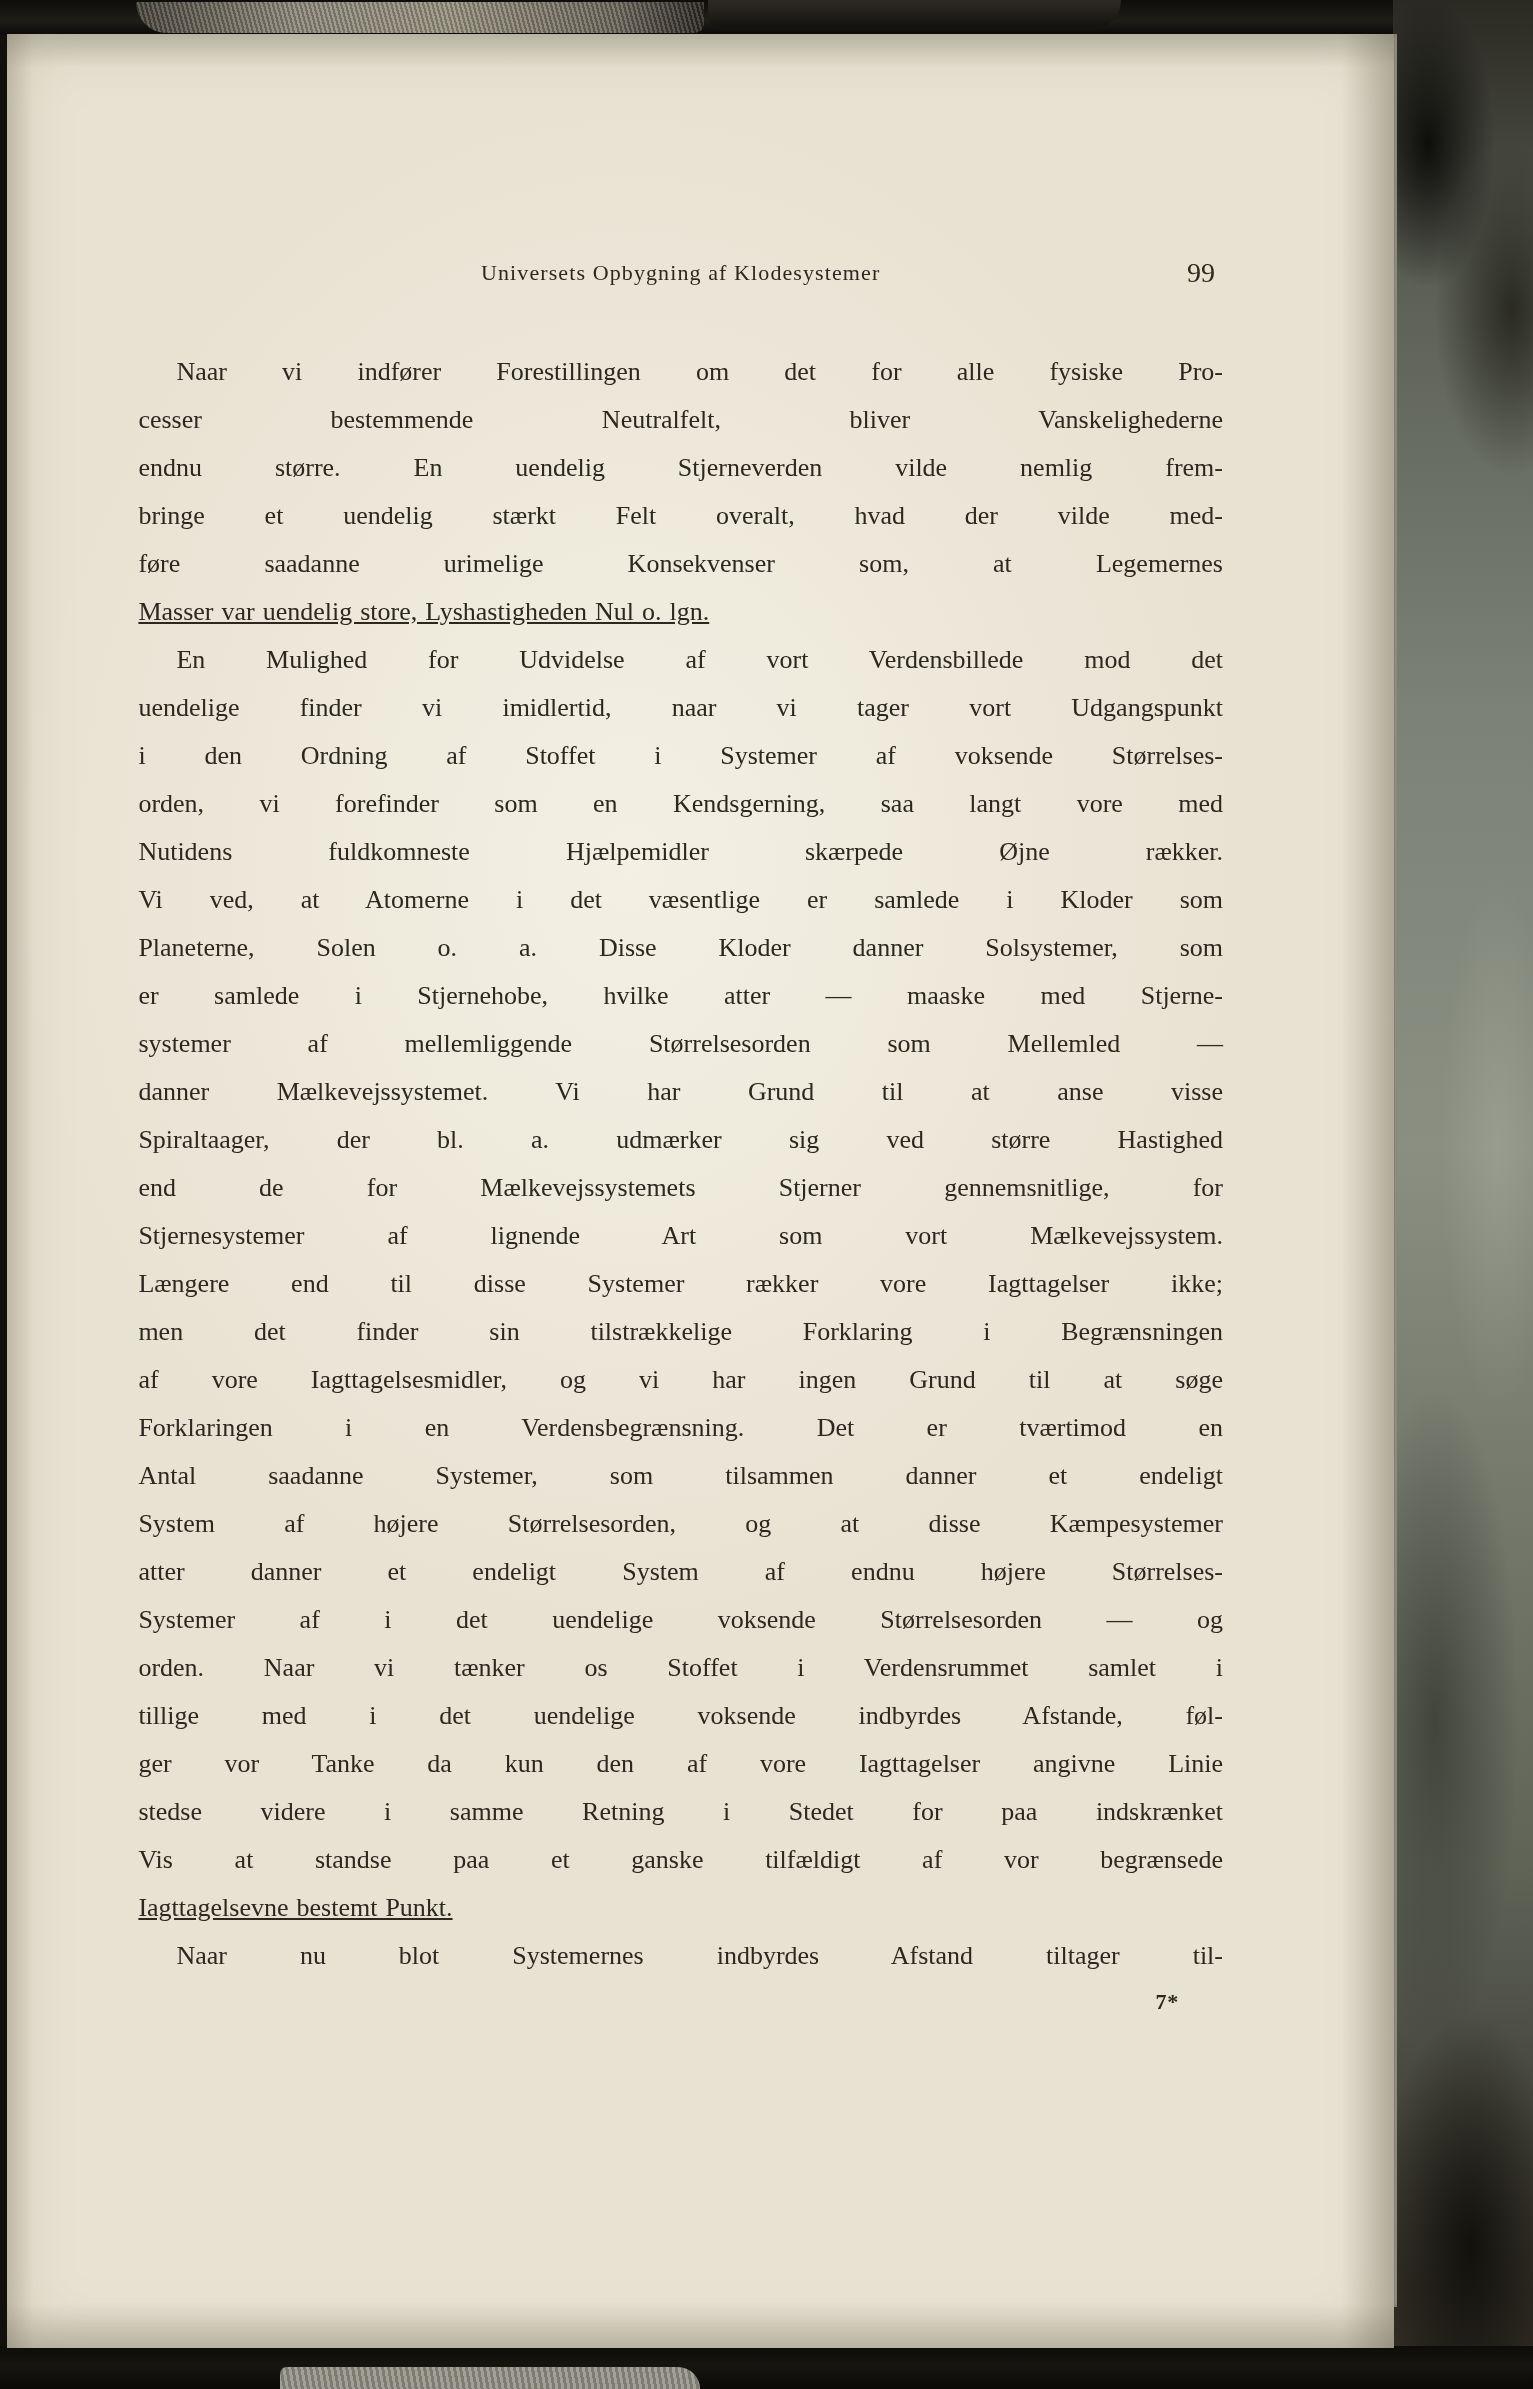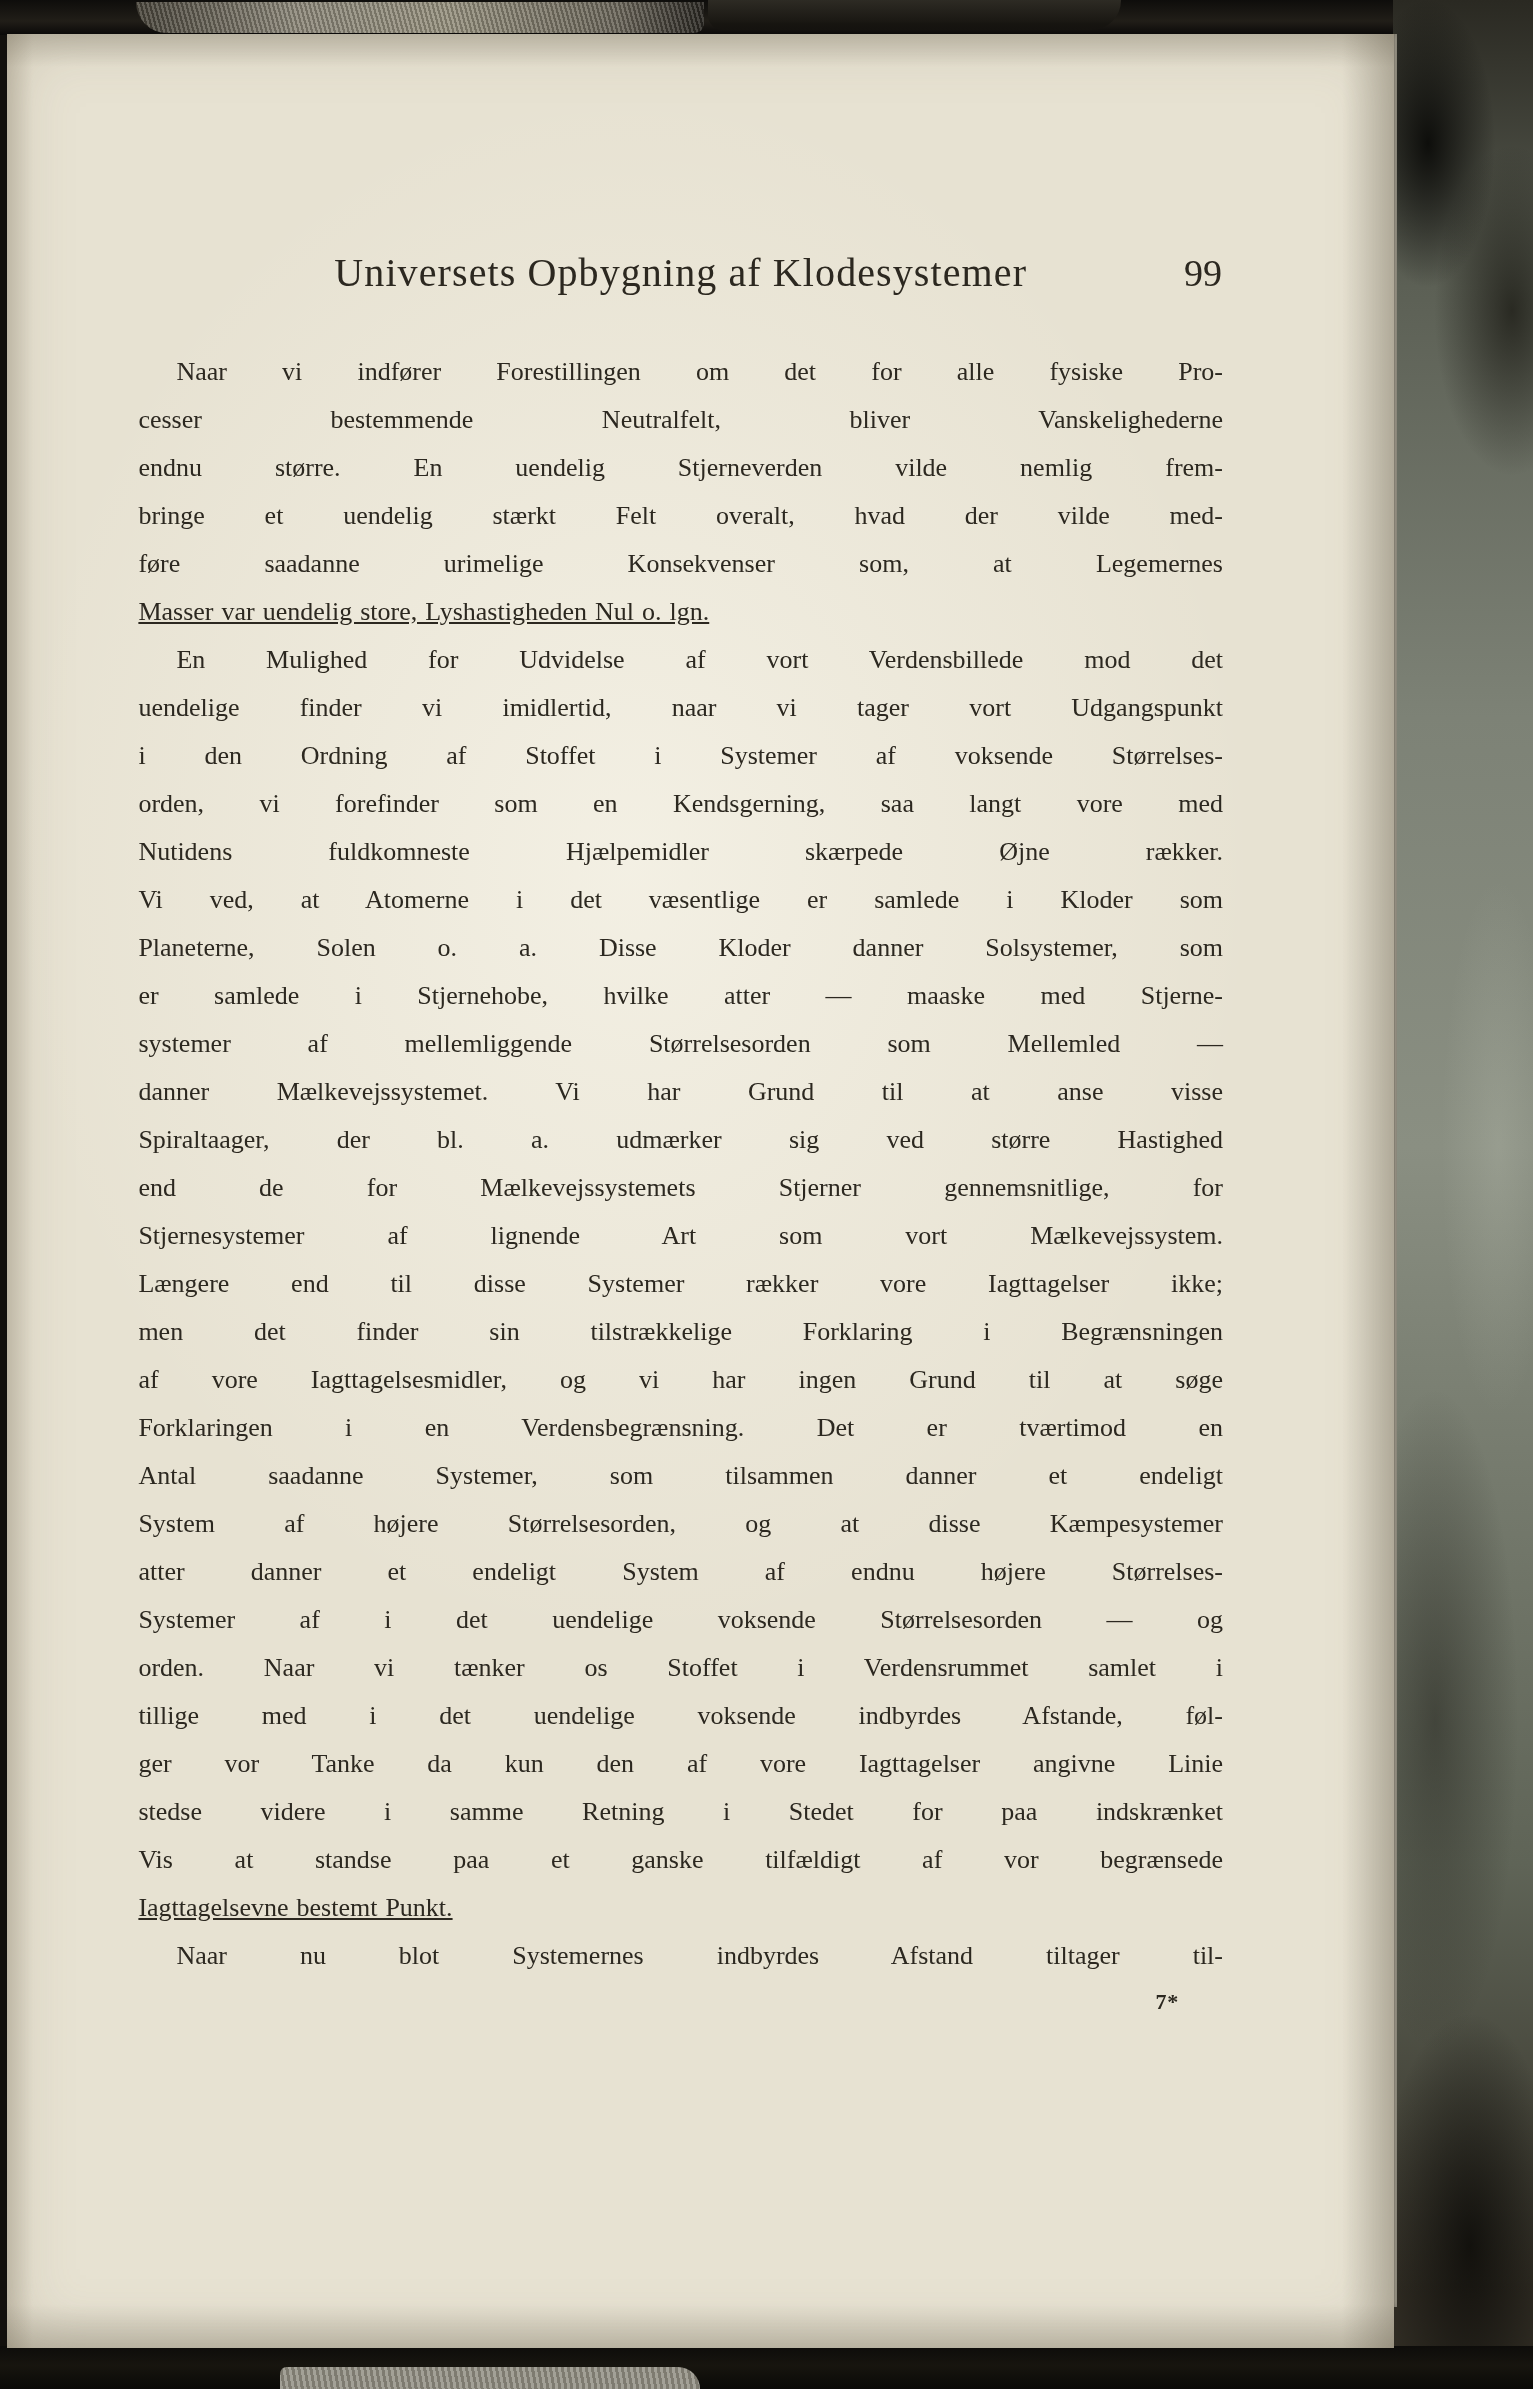--- a/index.html
+++ b/index.html
@@ -43,22 +43,22 @@
       radial-gradient(ellipse 60% 45% at 45% 36%, rgba(253,251,242,0.55), transparent 75%),
       linear-gradient(90deg, rgba(90,80,60,0.20), rgba(0,0,0,0) 26px),
       linear-gradient(270deg, rgba(80,75,60,0.30), rgba(0,0,0,0) 52px),
       linear-gradient(180deg, rgba(70,65,50,0.22), rgba(0,0,0,0) 33px),
       linear-gradient(0deg, rgba(70,65,50,0.22), rgba(0,0,0,0) 44px),
       var(--paper,#e7e2d2);
     box-shadow: inset 0 0 66px rgba(120,105,80,0.28);
     color:var(--ink,#2c2820);}
 
   .page-header{position:relative;margin:219px 171px 0 131px;height:40px;}
-  .running-title{text-align:center;font-size:40px;letter-spacing:1.1px;line-height:40px;}
-  .page-number{position:absolute;right:1px;top:0;font-size:38px;line-height:40px;}
+  .running-title{text-align:center;font-size:22px;letter-spacing:1.1px;line-height:40px;}
+  .page-number{position:absolute;right:8px;top:0;font-size:28px;line-height:40px;}
 
   .page-body{margin:55px 171px 0 131px;font-size:26px;line-height:48px;}
   .line{text-align:justify;text-align-last:justify;word-spacing:1.5px;}
   .line.indent{text-indent:38px;}
   .line.no-justify{text-align-last:left;text-decoration:underline;}
 
   .footer-mark{margin-top:8.8px;margin-right:215px;text-align:right;
     font-size:22px;font-weight:bold;letter-spacing:0.7px;}
 </style>
 </head>

